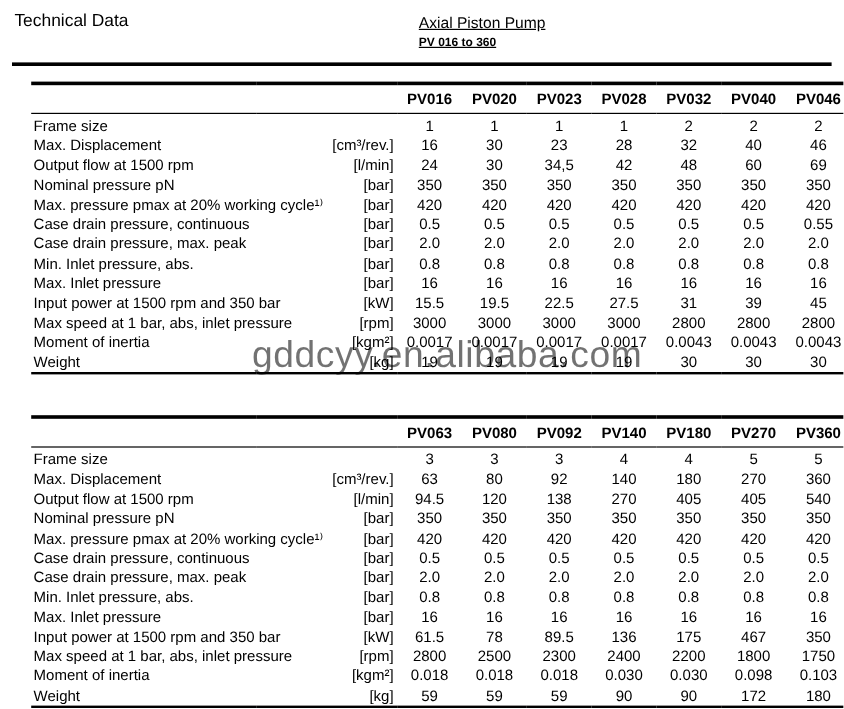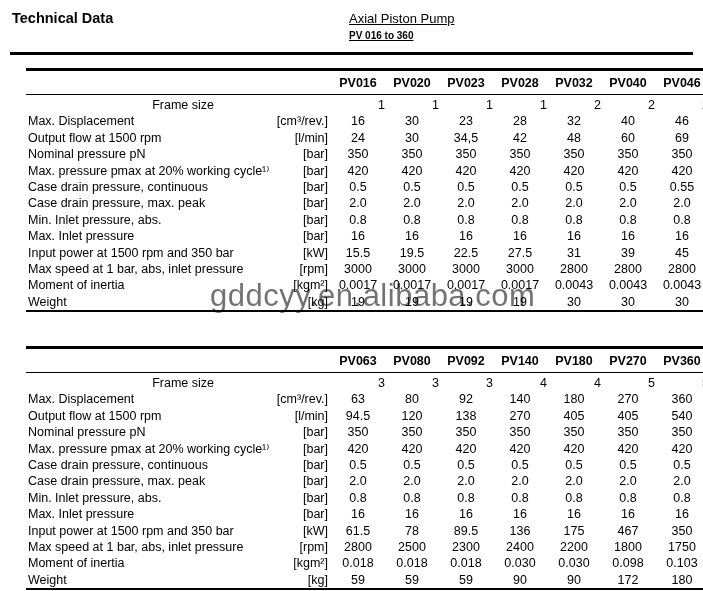--- a/index.html
+++ b/index.html
@@ -2,42 +2,42 @@
 <html><head>
 <meta charset="utf-8">
 <style>
   html,body{margin:0;padding:0;background:#ffffff;}
   body{width:703px;height:591px;font-family:"Liberation Sans","DejaVu Sans",sans-serif;color:#000;}
   .page{position:relative;width:703px;height:591px;background:#fff;overflow:hidden;}
 
   
   .hdr-left{position:absolute;left:12px;top:9px;}
   .catalogue{font-size:12px;line-height:16px;}
-  .doctitle{font-size:14.5px;font-weight:bold;line-height:19px;}
+  .doctitle{font-size:14.5px;font-weight:normal;line-height:19px;}
   .hdr-right{position:absolute;left:349px;top:10px;text-decoration:underline;}
   .product{font-size:13px;line-height:17px;}
   .range{font-size:10px;font-weight:bold;line-height:18px;}
   .rule-thick{position:absolute;left:10px;width:683px;top:52px;height:3px;background:#000;}
 
   
   .tbl-wrap{position:absolute;left:26px;width:683px;}
   #table-1{top:68px;}
   #table-2{top:346px;}
   table.spec-table{border-collapse:collapse;table-layout:fixed;width:683px;
     border-top:3px solid #000;border-bottom:2px solid #000;}
   col.label-col{width:188px;}
   col.unit-col{width:117px;}
   col.val-col{width:54px;}
   .spec-table th{font-size:12.5px;font-weight:bold;text-align:center;vertical-align:bottom;
     padding:5px 0 4px 0;border-bottom:1.5px solid #000;white-space:nowrap;}
   .spec-table td{font-size:12.5px;height:16.4px;line-height:16.4px;padding:0;white-space:nowrap;}
   .spec-table td.label{text-align:left;padding-left:2px;}
   .spec-table td.unit{text-align:right;padding-right:3px;}
   .spec-table td.val{text-align:center;}
-  .spec-table tbody tr:first-child td{padding-top:2px;text-align:right;}
+  .spec-table tbody tr:first-child td{padding-top:2px;}
 
   
   .watermark{position:absolute;left:210px;top:278px;font-size:31px;letter-spacing:0.5px;
     color:#000000;opacity:0.55;white-space:nowrap;z-index:5;pointer-events:none;}
 </style>
 </head>
 <body>
 
 <div class="page">
   <div class="hdr-left">

